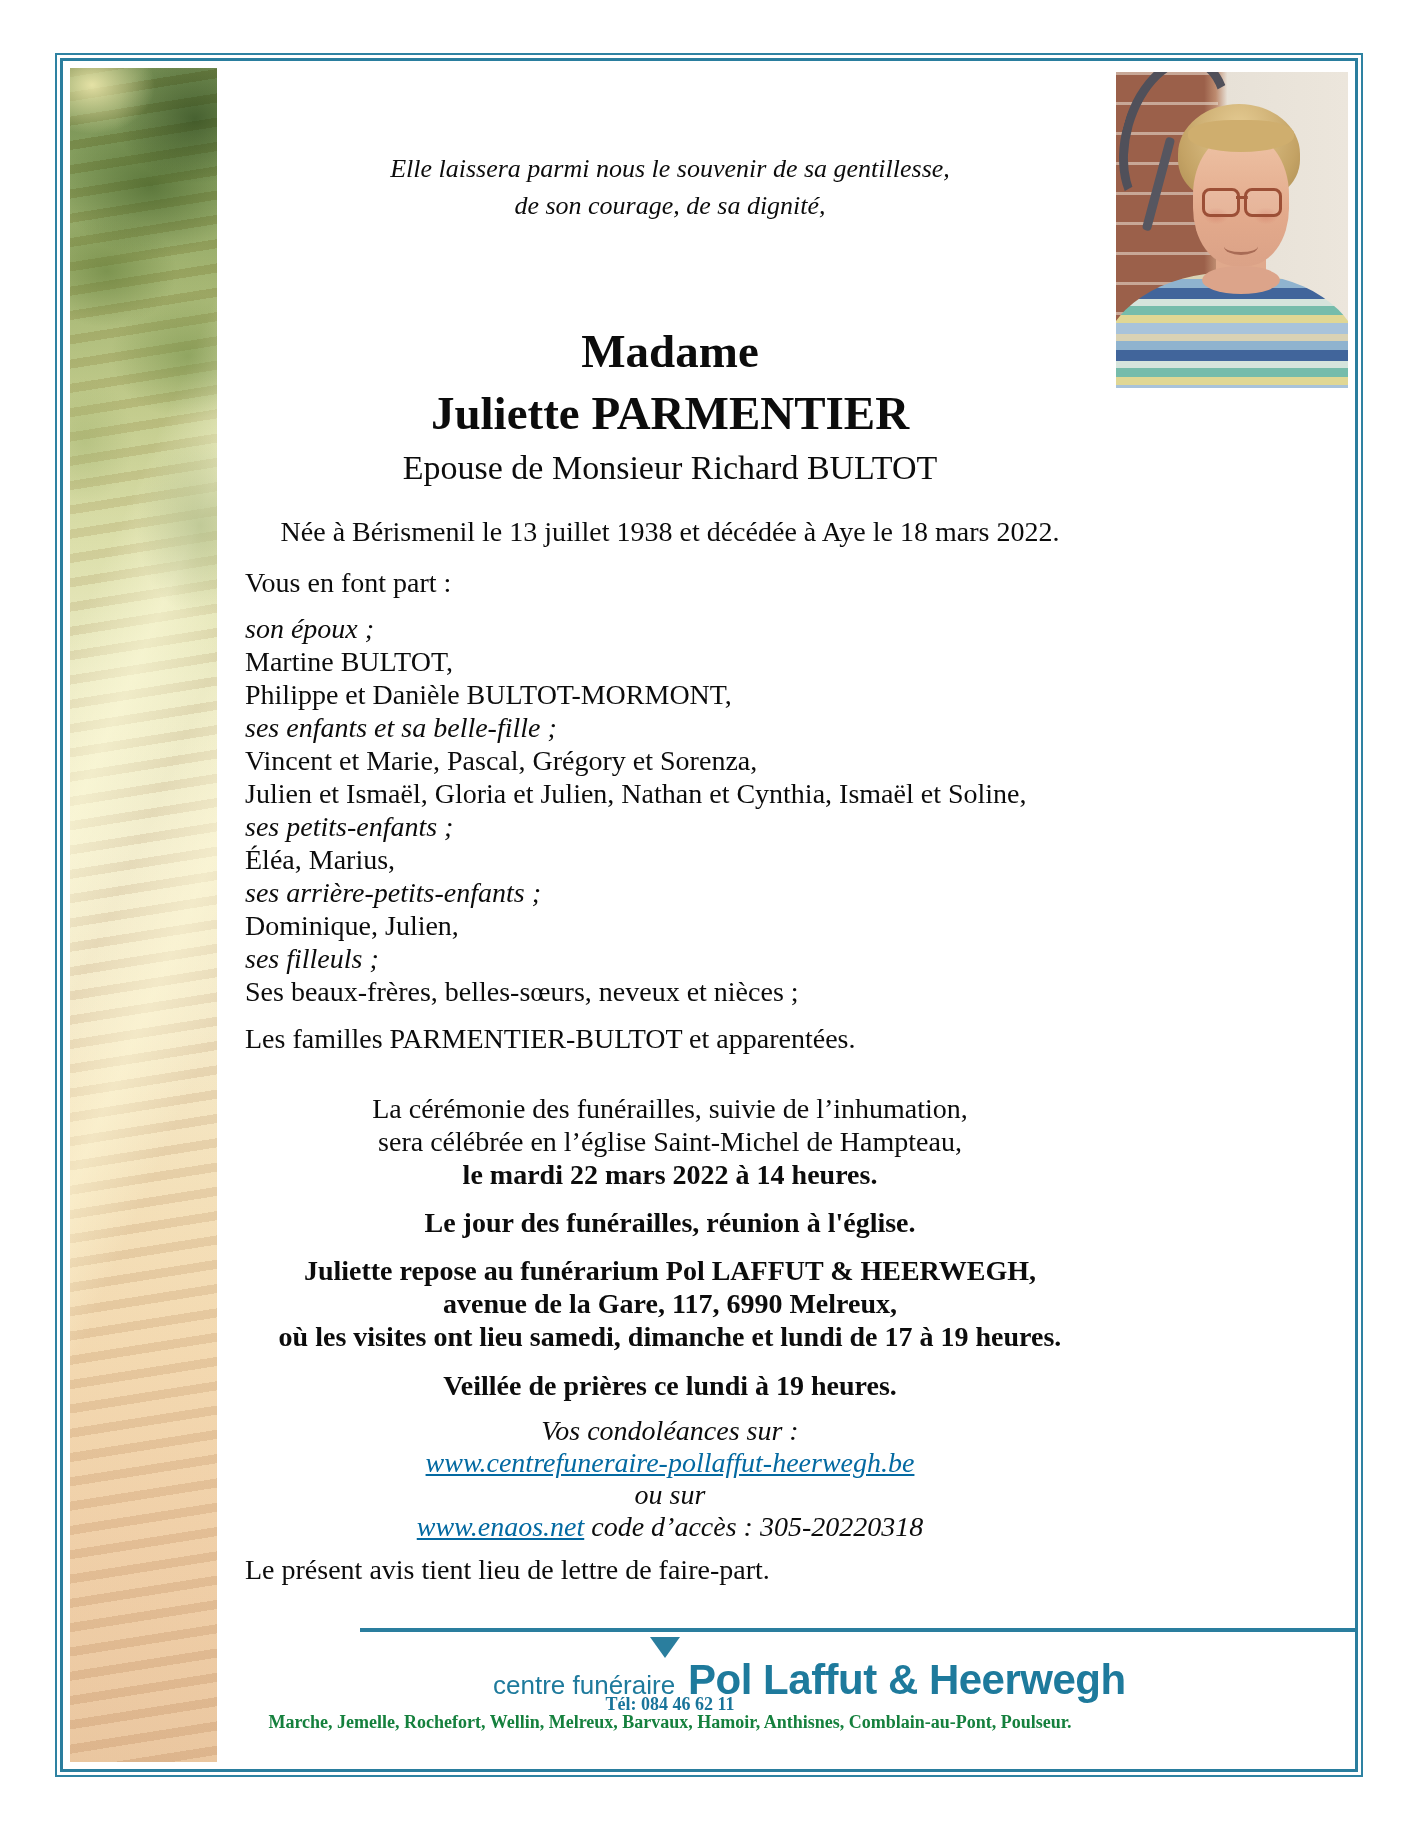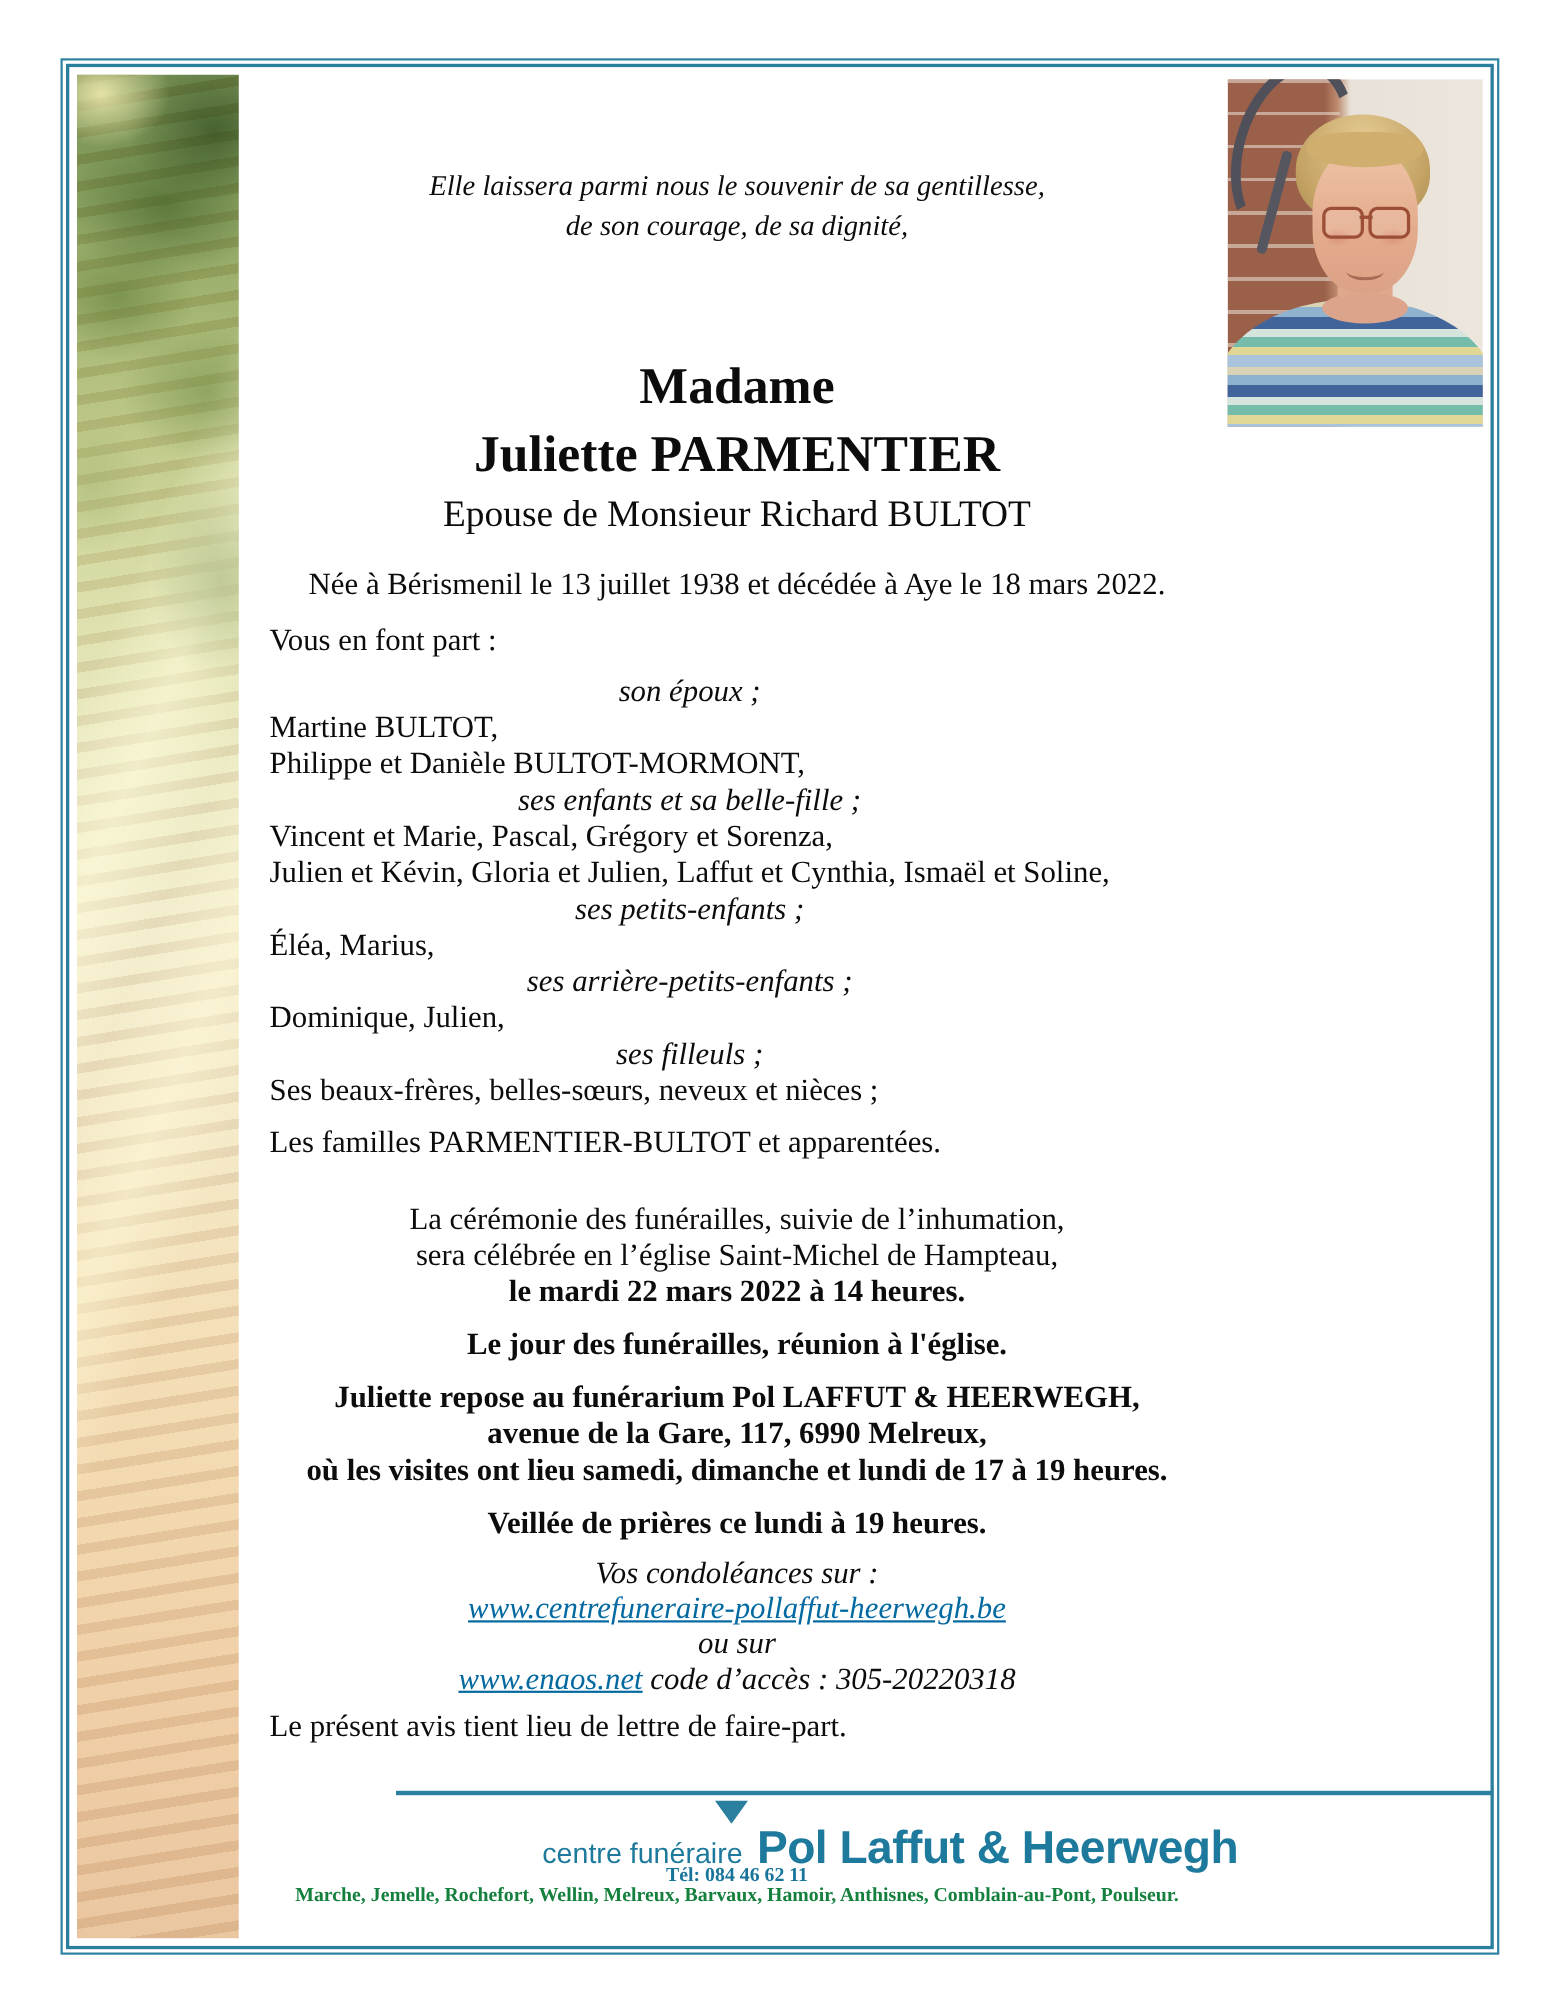--- a/index.html
+++ b/index.html
@@ -66,21 +66,21 @@
   .abs{position:absolute;}
   .c850{width:850px;text-align:center;}
   .body-size{font-size:28px;line-height:33px;}
   .quote{top:150px;font-style:italic;font-size:26px;line-height:37px;}
   .title{top:320px;font-size:47px;line-height:62px;font-weight:bold;}
   .subtitle{top:448px;font-size:34px;line-height:40px;}
   .birth{top:515px;}
   .announce{top:566px;}
   .family{top:612px;}
   .fl{margin:0;}
-  .fl.right{text-align:center;font-style:italic;}
+  .fl.right{text-align:left;font-style:italic;}
   .fl.gap{margin-top:14px;}
   .ceremony{top:1092px;}
   .meeting{top:1206px;font-weight:bold;}
   .repose{top:1254px;font-weight:bold;}
   .vigil{top:1369px;font-weight:bold;}
   .condol{top:1415px;font-style:italic;font-size:28px;line-height:32px;}
   .notice{top:1553px;}
   b.inline{font-weight:bold;}
   a.weblink{color:#0369a1;text-decoration:underline;cursor:pointer;}
   
@@ -143,21 +143,21 @@
     <div class="abs birth c850 body-size">Née à Bérismenil le 13 juillet 1938 et décédée à Aye le 18 mars 2022.</div>
 
     <div class="abs announce body-size">Vous en font part :</div>
 
     <div class="abs family body-size">
       <p class="fl right">son époux ;</p>
       <p class="fl">Martine BULTOT,</p>
       <p class="fl">Philippe et Danièle BULTOT-MORMONT,</p>
       <p class="fl right">ses enfants et sa belle-fille ;</p>
       <p class="fl">Vincent et Marie, Pascal, Grégory et Sorenza,</p>
-      <p class="fl">Julien et Kévin, Gloria et Julien, Laffut et Cynthia, Ismaël et Soline,</p>
+      <p class="fl">Julien et Ismaël, Gloria et Julien, Nathan et Cynthia, Ismaël et Soline,</p>
       <p class="fl right">ses petits-enfants ;</p>
       <p class="fl">Éléa, Marius,</p>
       <p class="fl right">ses arrière-petits-enfants ;</p>
       <p class="fl">Dominique, Julien,</p>
       <p class="fl right">ses filleuls ;</p>
       <p class="fl">Ses beaux-frères, belles-sœurs, neveux et nièces ;</p>
       <p class="fl gap">Les familles PARMENTIER-BULTOT et apparentées.</p>
     </div>
 
     <div class="abs ceremony c850 body-size">

